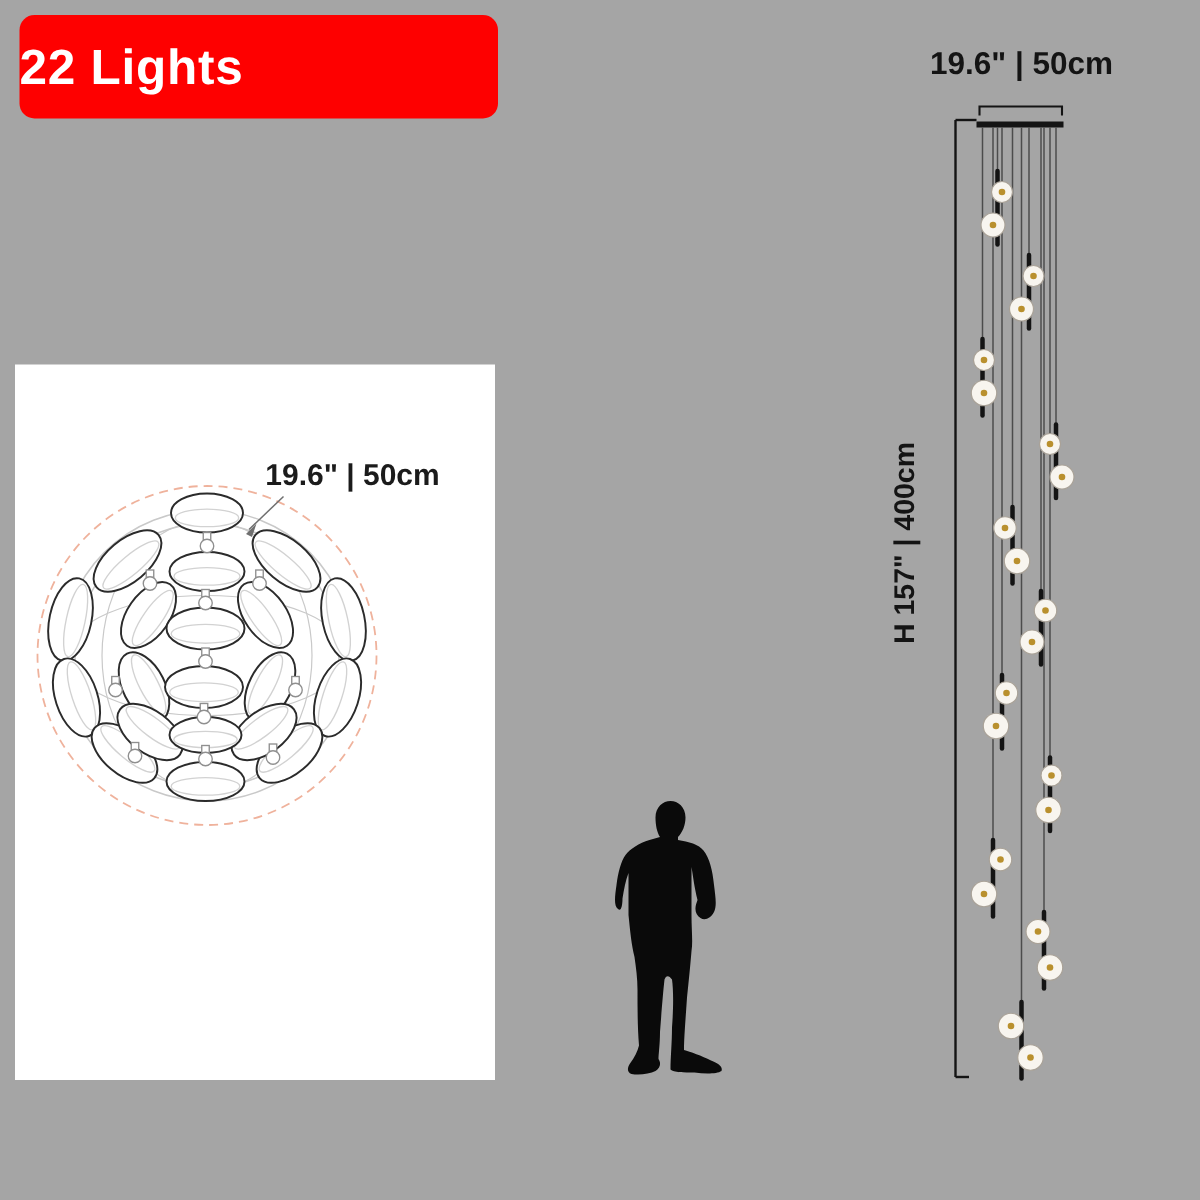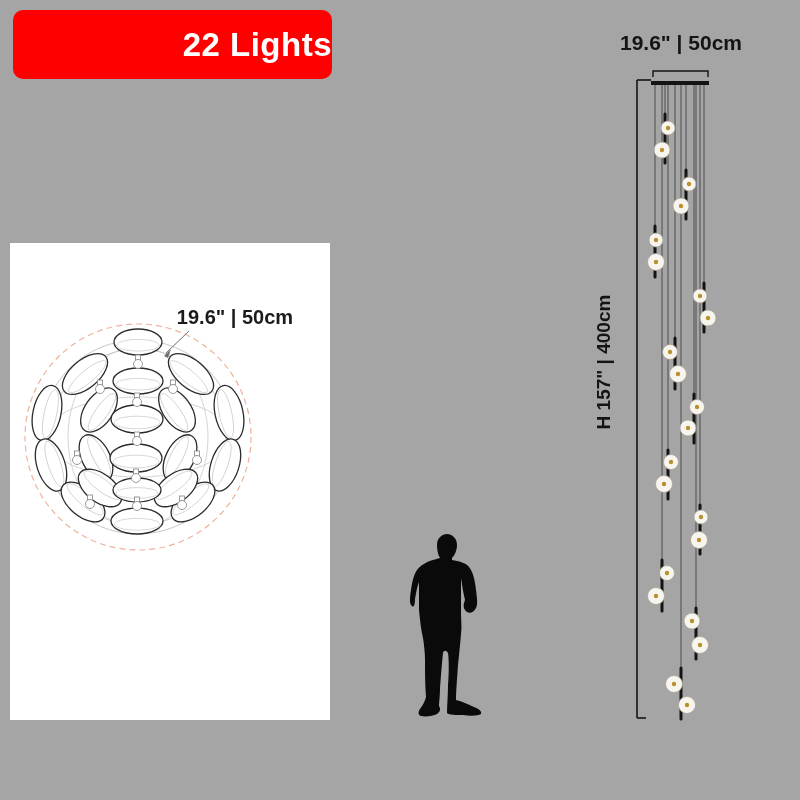--- a/index.html
+++ b/index.html
@@ -4,21 +4,21 @@
 <style>
   html,body{margin:0;padding:0;}
   body{
     width:800px;height:800px;position:relative;overflow:hidden;
     background:#a5a5a5;
     font-family:"Liberation Sans","DejaVu Sans",sans-serif;
   }
   .banner{
     position:absolute;left:13px;top:10px;width:319px;height:69px;
     background:#fe0000;border-radius:10px;
-    display:flex;align-items:center;justify-content:flex-end;
+    display:flex;align-items:center;justify-content:flex-start;
   }
   .banner span{
     color:#ffffff;font-size:33px;font-weight:700;letter-spacing:0.5px;
   }
   .card{
     position:absolute;left:10px;top:243px;width:320px;height:477px;
     background:#ffffff;
   }
   .card-dim-label{
     position:absolute;left:160px;top:63px;width:130px;

